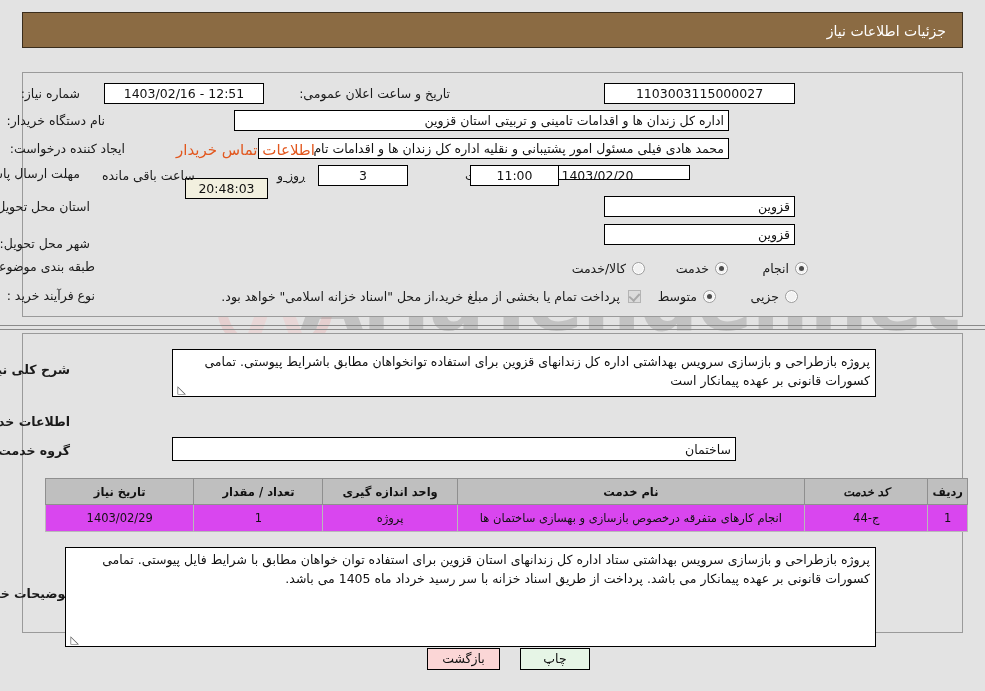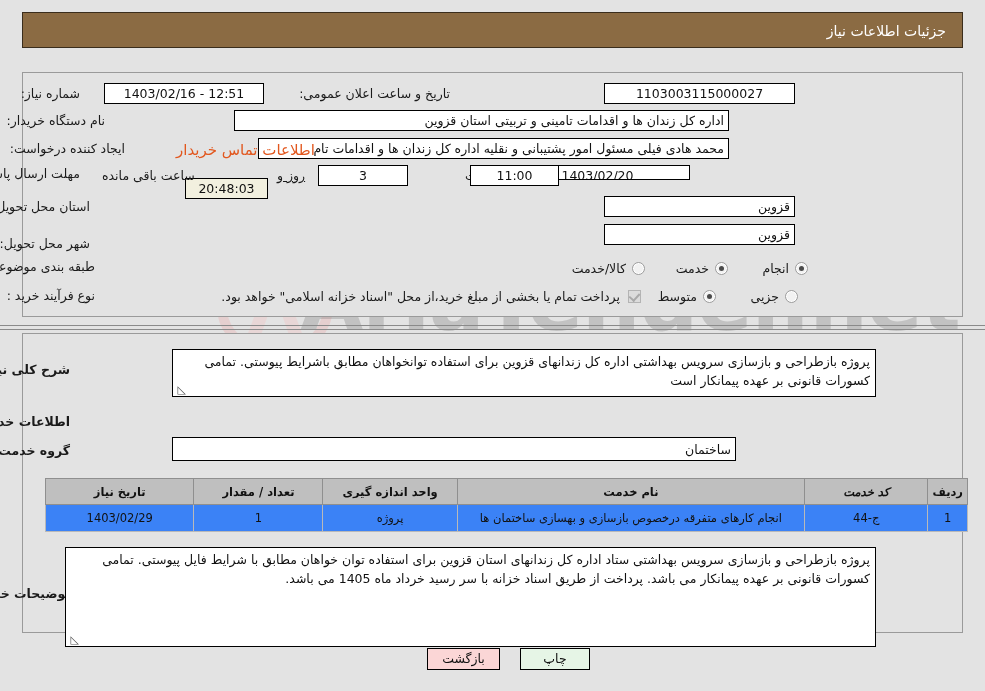--- a/index.html
+++ b/index.html
@@ -171,21 +171,21 @@
     background: #bfbfbf;
     border: 1px solid #8f8f8f;
     color: #111;
     font-weight: bold;
     height: 26px;
     padding: 0 4px;
     text-align: center;
     white-space: nowrap;
   }
   .tbl td {
-    background: #3b82f6;
+    background: #d946ef;
     border: 1px solid #b9b9b9;
     height: 27px;
     padding: 0 4px;
     text-align: center;
     color: #111;
     white-space: nowrap;
   }
 
   
   .btn {

